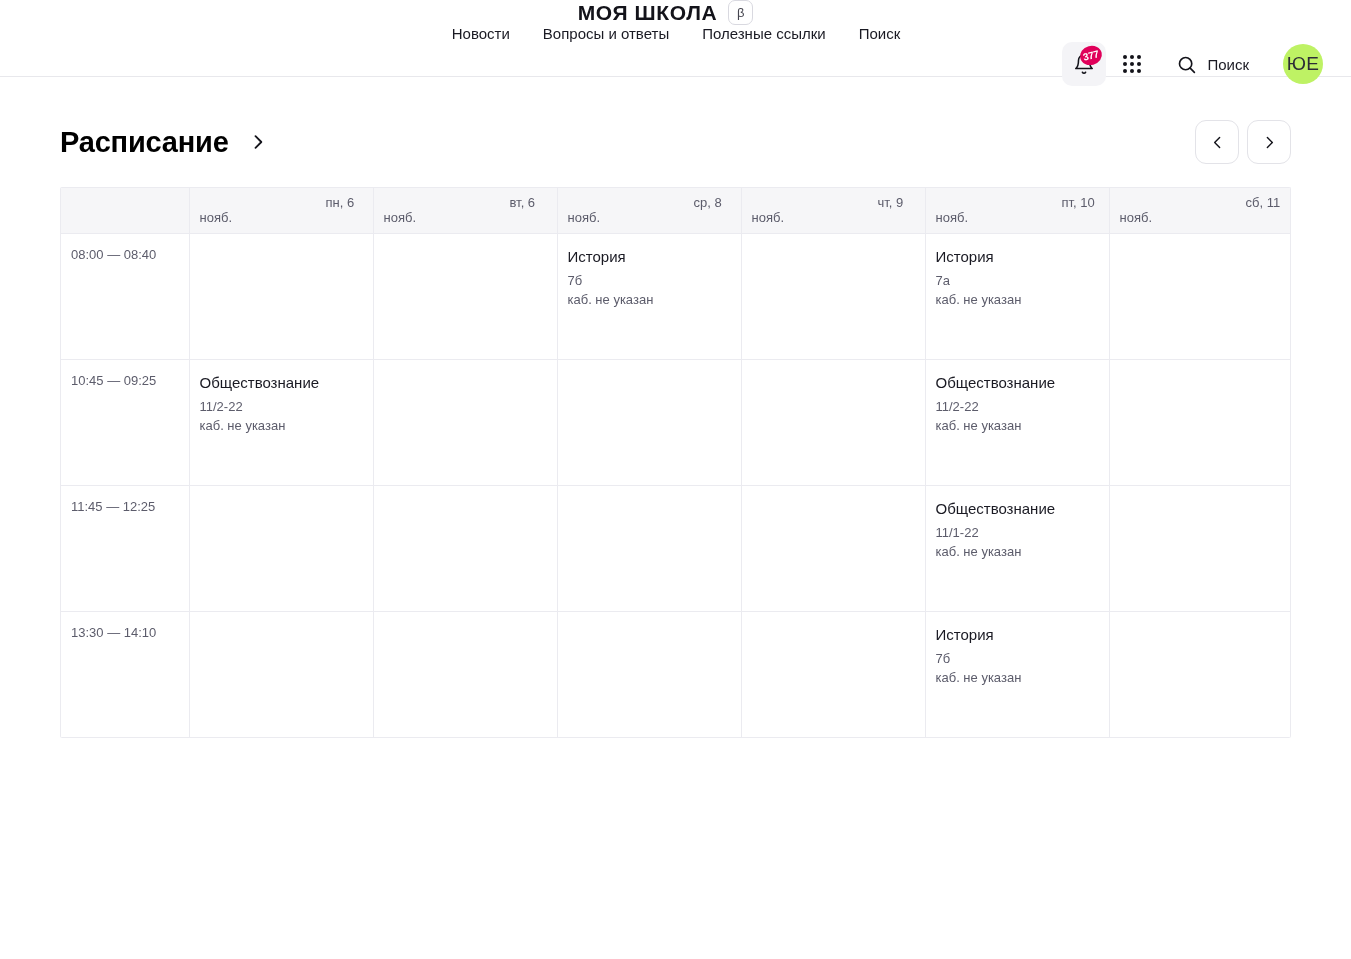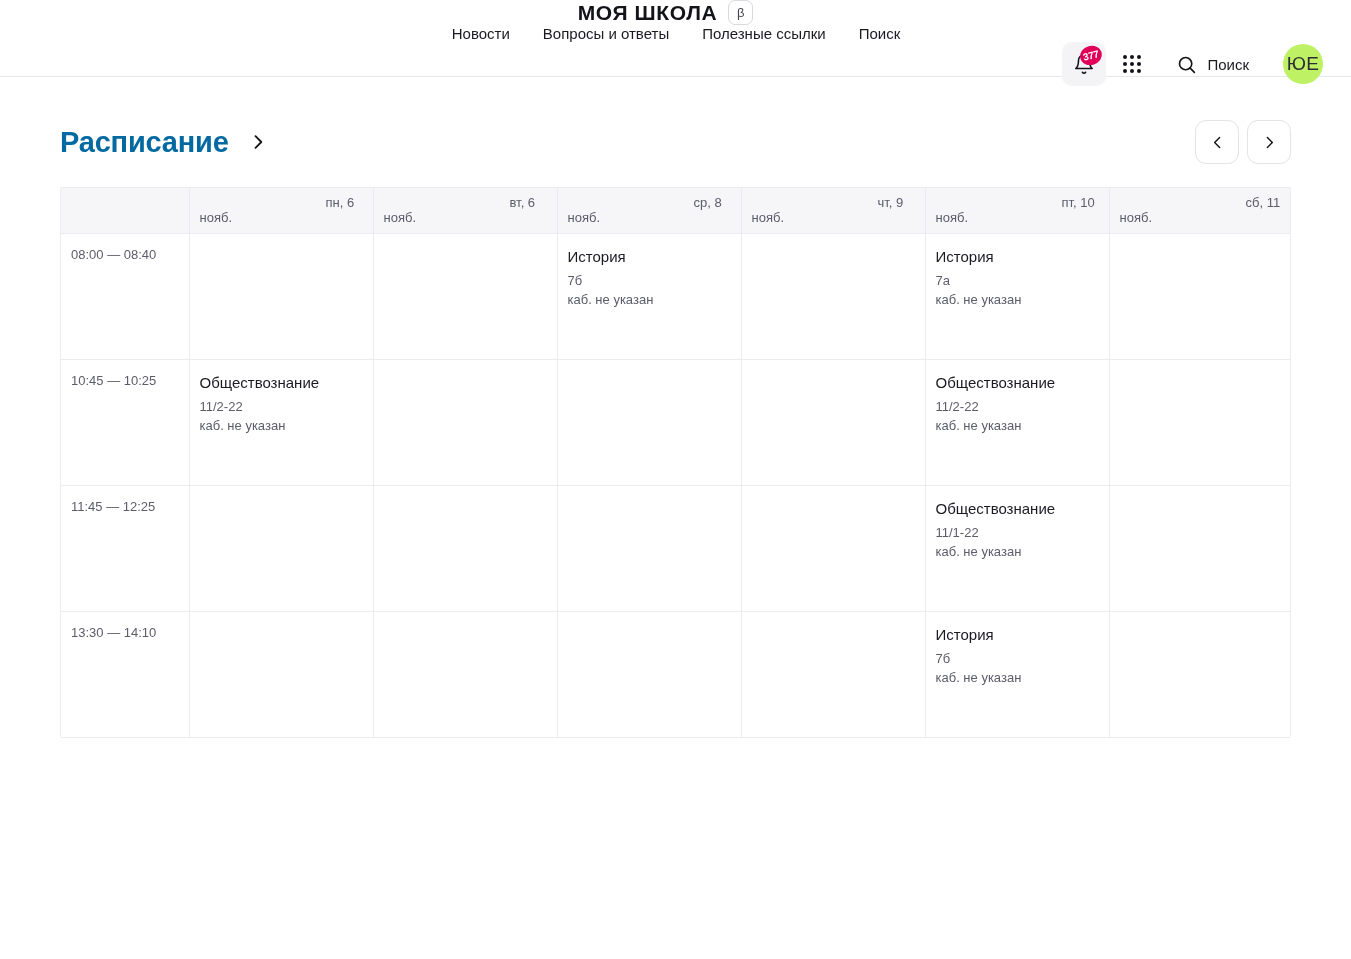--- a/index.html
+++ b/index.html
@@ -144,21 +144,21 @@
   
   .titlebar {
     display: flex;
     align-items: center;
     padding: 34px 60px 0 60px;
     height: 96px;
   }
   .page-title {
     font-size: 29px;
     font-weight: 700;
-    color: #0369a1;
+    color: #000000;
     letter-spacing: -0.2px;
   }
   .title-chevron {
     margin-left: 19px;
     display: flex;
     align-items: center;
     cursor: pointer;
   }
   .date-controls {
     margin-left: auto;
@@ -369,21 +369,21 @@
           </td>
           <td></td>
           <td>
             <div class="lesson-title">История</div>
             <div class="lesson-group">7а</div>
             <div class="lesson-room">каб. не указан</div>
           </td>
           <td></td>
         </tr>
         <tr>
-          <td class="time-cell">10:45 — 10:25</td>
+          <td class="time-cell">10:45 — 09:25</td>
           <td>
             <div class="lesson-title">Обществознание</div>
             <div class="lesson-group">11/2-22</div>
             <div class="lesson-room">каб. не указан</div>
           </td>
           <td></td>
           <td></td>
           <td></td>
           <td>
             <div class="lesson-title">Обществознание</div>

